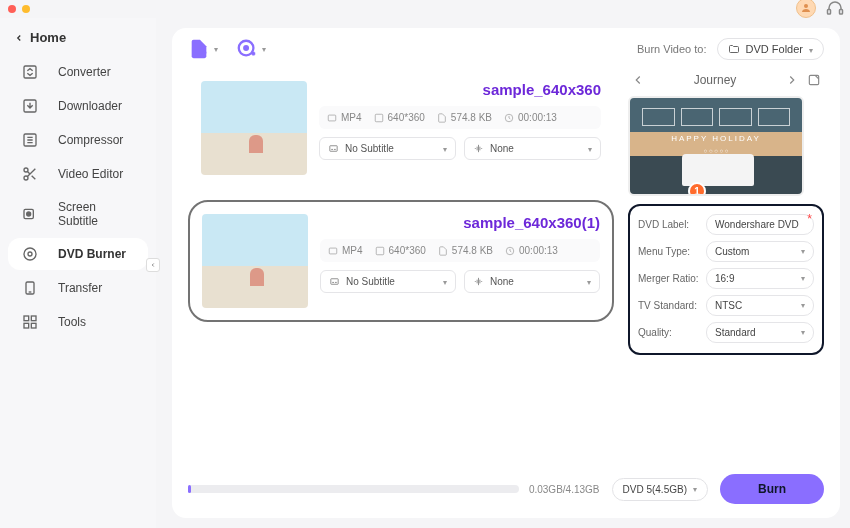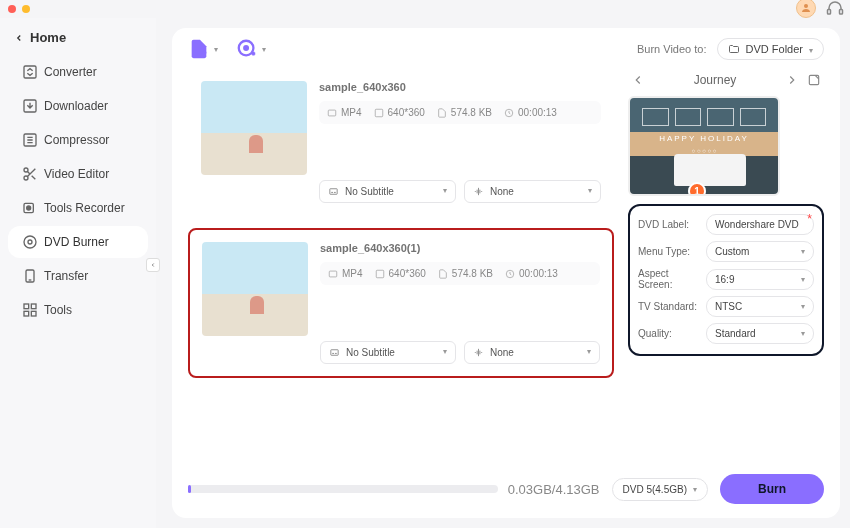--- a/index.html
+++ b/index.html
@@ -7,22 +7,22 @@
     
     .titlebar { display: flex; align-items: center; height: 18px; padding: 4px 8px; gap: 6px; }
     .dot { width: 8px; height: 8px; border-radius: 50%; }
     .dot.red { background: #ff5f57; }
     .dot.yellow { background: #febc2e; }
     
     .app { display: flex; flex: 1; height: calc(100% - 18px); }
     
     .sidebar { width: 156px; background: #f7f7f9; display: flex; flex-direction: column; padding-top: 6px; }
     .back-home { display: flex; align-items: center; gap: 6px; padding: 6px 14px 10px; font-size: 13px; font-weight: 600; color: #333; cursor: pointer; }
-    .nav-item { display: flex; align-items: center; gap: 6px; padding: 8px 14px; font-size: 12px; color: #444; cursor: pointer; margin: 1px 8px; border-radius: 12px; }
-    .nav-item.active { background: #fff; color: #333; }
+    .nav-item { display: flex; align-items: center; gap: 20px; padding: 8px 14px; font-size: 12px; color: #444; cursor: pointer; margin: 1px 8px; border-radius: 12px; }
+    .nav-item.active { background: #fff; color: #333; font-weight: bold; }
     .nav-icon { width: 16px; height: 16px; display: flex; align-items: center; justify-content: center; color: #666; }
     
     .collapse-handle { position: absolute; left: 146px; top: 258px; width: 14px; height: 14px; background: #fff; border: 1px solid #ddd; border-radius: 3px; display: flex; align-items: center; justify-content: center; font-size: 8px; color: #888; cursor: pointer; }
     
     .main { flex: 1; background: #fff; margin: 10px 10px 10px 16px; border-radius: 14px; display: flex; flex-direction: column; position: relative; }
     
     .topbar { display: flex; align-items: center; padding: 10px 16px 2px; gap: 8px; }
     .topbar-left { display: flex; gap: 18px; align-items: center; }
     .tool-btn { display: flex; align-items: center; gap: 4px; cursor: pointer; }
     .tool-icon { width: 22px; height: 22px; display: flex; align-items: center; justify-content: center; }
@@ -31,54 +31,54 @@
     .burn-to-select { display: flex; align-items: flex-end; gap: 6px; background: #fff; border: 1px solid #e3e3e6; border-radius: 14px; padding: 4px 10px; font-size: 11px; color: #444; cursor: pointer; }
     
     .header-icons { position: absolute; top: -2px; right: 6px; display: flex; gap: 10px; align-items: center; }
     .header-icons .avatar { width: 20px; height: 20px; border-radius: 50%; background: #ffd9b3; border: 1px solid #f0c08c; display:flex;align-items:center;justify-content:center; }
     .header-icons .headset { width: 18px; height: 18px; color: #888; }
     
     .content-row { display: flex; flex: 1; gap: 14px; padding: 0 16px; overflow: hidden; }
     
     .file-list { flex: 1; display: flex; flex-direction: column; gap: 12px; padding-top: 6px; }
     .file-card { display: flex; gap: 12px; padding: 12px; border-radius: 10px; border: 1px solid transparent; }
-    .file-card.selected { border: 2px solid #b91c1c; border-radius: 8px; }
+    .file-card.selected { border: 2px solid #737373; border-radius: 20px; }
     .thumb { width: 106px; height: 94px; background: linear-gradient(#c9e8f4 0%, #c9e8f4 55%, #e8e0d0 55%, #e8e0d0 100%); border-radius: 4px; position: relative; }
     .thumb::after { content:''; position:absolute; left:48px; top:54px; width:14px; height:18px; background:#d98; border-radius:6px 6px 0 0; }
     .file-meta { flex: 1; display: flex; flex-direction: column; gap: 8px; }
-    .file-name { font-size: 11px; font-weight: 600; color: #737373; }
+    .file-name { font-size: 15px; font-weight: 600; color: #6d28d9; text-align: right; }
     .meta-row { display: flex; align-items: center; gap: 12px; font-size: 10px; color: #888; background: #fafafb; padding: 6px 8px; border-radius: 6px; }
     .meta-item { display: flex; align-items: center; gap: 4px; }
     .selects-row { display: flex; gap: 8px; }
-    .mini-select { display: flex; align-items: flex-start; gap: 6px; background: #fff; border: 1px solid #e5e5e8; border-radius: 6px; padding: 5px 8px; font-size: 10px; color: #555; cursor: pointer; flex: 1; justify-content: space-between; margin-top: 48px; }
+    .mini-select { display: flex; align-items: flex-end; gap: 6px; background: #fff; border: 1px solid #e5e5e8; border-radius: 6px; padding: 5px 8px; font-size: 10px; color: #555; cursor: pointer; flex: 1; justify-content: space-between; }
     .mini-select .lead { display: flex; align-items: center; gap: 6px; }
     
     .right-panel { width: 196px; display: flex; flex-direction: column; padding-top: 6px; }
     .template-nav { display: flex; align-items: center; justify-content: space-between; padding: 4px 2px 8px; }
     .template-title { font-size: 12px; color: #666; }
     .nav-arrow { width: 16px; height: 16px; color: #888; cursor: pointer; display:flex;align-items:center;justify-content:center; }
-    .template-preview { width: 152px; height: 100px; border-radius: 6px; background: linear-gradient(#4a6572 0%, #4a6572 35%, #d8b48a 35%, #d8b48a 60%, #3a4a52 60%); position: relative; margin-bottom: 8px; border: 2px solid #eee; overflow: hidden; }
+    .template-preview { width: 176px; height: 100px; border-radius: 6px; background: linear-gradient(#4a6572 0%, #4a6572 35%, #d8b48a 35%, #d8b48a 60%, #3a4a52 60%); position: relative; margin-bottom: 8px; border: 2px solid #eee; overflow: hidden; }
     .preview-frames { position: absolute; top: 10px; left: 12px; right: 12px; display: flex; gap: 6px; }
     .preview-frame { flex: 1; height: 18px; border: 1px solid rgba(255,255,255,0.7); }
     .preview-text { position: absolute; top: 36px; left: 0; right: 0; text-align: center; color: #fff; font-size: 8px; letter-spacing: 2px; }
     .preview-dots { position:absolute; top:50px; left:0; right:0; text-align:center; color:#fff; font-size:6px; }
     .preview-car { position: absolute; bottom: 8px; left: 30%; width: 72px; height: 32px; background: #f4f4f4; border-radius: 4px 4px 2px 2px; }
     .callout-num { position: absolute; width: 18px; height: 18px; border-radius: 50%; background: #ff6b2c; color: #fff; font-size: 10px; font-weight: 700; display: flex; align-items: center; justify-content: center; bottom: -6px; left: 58px; border: 2px solid #fff; z-index: 5; }
     
     .settings-box { border: 2px solid #0f172a; border-radius: 12px; padding: 8px 8px 10px; display: flex; flex-direction: column; gap: 6px; position: relative; }
     .settings-box::after { content:'*'; position:absolute; top:6px; right:10px; color:#ff4444; font-size:12px; }
     .setting-row { display: flex; align-items: center; gap: 6px; }
     .setting-label { font-size: 10px; color: #666; width: 62px; }
     .setting-control { flex: 1; background: #fff; border: 1px solid #e5e5e8; border-radius: 10px; padding: 4px 8px; font-size: 10px; color: #444; display: flex; align-items: center; justify-content: space-between; cursor: pointer; }
     
     .bottom-bar { display: flex; align-items: center; gap: 12px; padding: 10px 16px 14px; }
     .progress-wrap { flex: 1; display: flex; align-items: center; gap: 10px; }
     .progress-track { flex: 1; height: 8px; background: #ececef; border-radius: 4px; position: relative; }
     .progress-fill { position: absolute; left: 0; top: 0; bottom: 0; width: 1%; background: #8a6eff; border-radius: 4px; }
-    .progress-text { font-size: 13px; color: #888; }
+    .progress-text { font-size: 10px; color: #888; }
     .disc-select { display: flex; align-items: center; gap: 6px; background: #fff; border: 1px solid #e3e3e6; border-radius: 12px; padding: 5px 10px; font-size: 10px; color: #444; cursor: pointer; text-align: center; }
     .burn-btn { background: #8a6eff; color: #0f172a; border: none; border-radius: 18px; padding: 8px 38px; font-size: 12px; font-weight: 600; cursor: pointer; }
     
     .chev { font-size: 8px; color: #999; }
     svg { display: block; }
   </style>
 </head>
 <body>
 
 <div class="titlebar">
@@ -147,21 +147,21 @@
         </span>
       <span>Video Editor</span>
     </div>
     <div class="nav-item">
       <span class="nav-icon">
           <svg width="16" height="16" viewBox="0 0 24 24" fill="none" stroke="#666" stroke-width="2">
             <rect x="3" y="5" width="14" height="14" rx="2"></rect>
             <circle cx="10" cy="12" r="3" fill="#666"></circle>
           </svg>
         </span>
-      <span>Tools Recorder</span>
+      <span>Screen Subtitle</span>
     </div>
     <div class="nav-item active">
       <span class="nav-icon">
           <svg width="16" height="16" viewBox="0 0 24 24" fill="none" stroke="#666" stroke-width="2">
             <circle cx="12" cy="12" r="9"></circle>
             <circle cx="12" cy="12" r="3"></circle>
           </svg>
         </span>
       <span>DVD Burner</span>
     </div>
@@ -385,21 +385,21 @@
               </div>
           </div>
           <div class="setting-row">
             <span class="setting-label">Menu Type:</span>
             <div class="setting-control">
                 <span>Custom</span>
                 <span class="chev">▾</span>
               </div>
           </div>
           <div class="setting-row">
-            <span class="setting-label">Aspect Screen:</span>
+            <span class="setting-label">Merger Ratio:</span>
             <div class="setting-control">
                 <span>16:9</span>
                 <span class="chev">▾</span>
               </div>
           </div>
           <div class="setting-row">
             <span class="setting-label">TV Standard:</span>
             <div class="setting-control">
                 <span>NTSC</span>
                 <span class="chev">▾</span>

